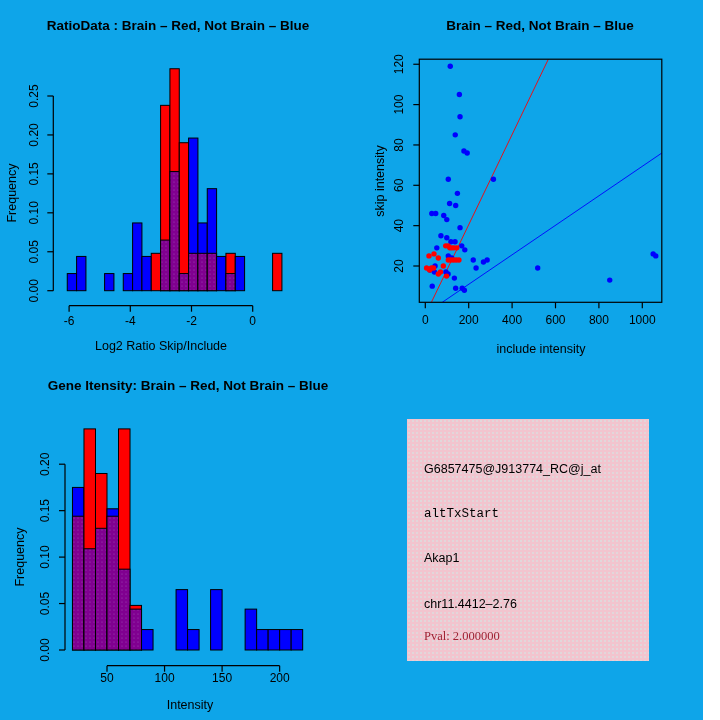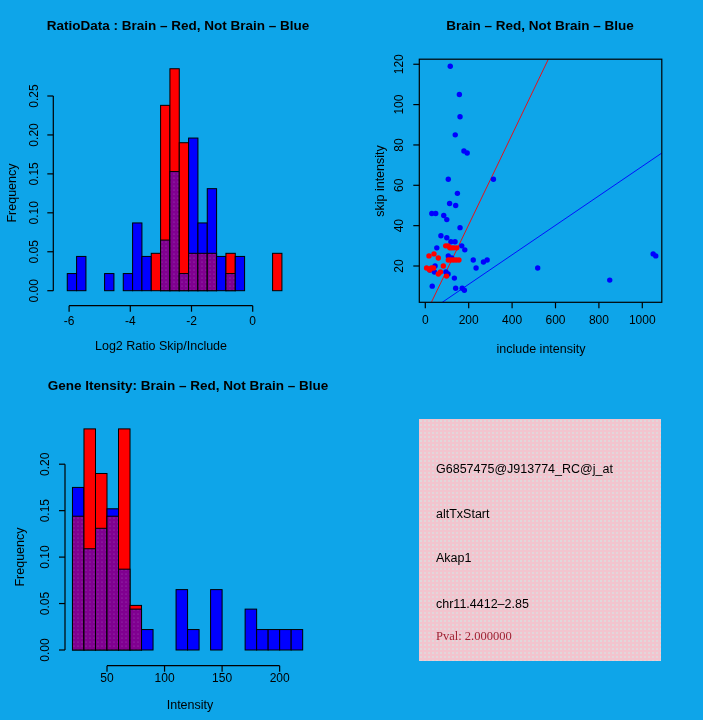--- a/index.html
+++ b/index.html
@@ -1,30 +1,30 @@
 <!DOCTYPE html>
 <html><head>
 <meta charset="utf-8">
 <style>
   html,body{margin:0;padding:0;background:#ffffff;}
   #canvas{position:relative;width:703px;height:720px;background:#0ea5e9;overflow:hidden;
           font-family:"Liberation Sans",sans-serif;}
   .panel{position:absolute;width:360px;height:360px;}
-  #p1{left:0;top:0;} #p2{left:360px;top:0;} #p3{left:8px;top:360px;} #p4{left:360px;top:360px;}
+  #p1{left:0;top:0;} #p2{left:360px;top:0;} #p3{left:8px;top:360px;} #p4{left:348px;top:360px;}
   svg{display:block;}
   svg text{font-family:"Liberation Sans",sans-serif;fill:#000;}
   .title-t{font-size:13.5px;font-weight:bold;}
   .tick-t{font-size:12px;}
   .lab-t{font-size:12.5px;}
   .info-box{position:absolute;left:59px;top:59px;width:242px;height:242px;
     background-color:#f2c4ce;
     background-image:radial-gradient(#e2d6da 0.8px, rgba(0,0,0,0) 0.9px);
     background-size:4px 4px;}
   .info-line{position:absolute;left:17px;font-size:12.5px;color:#000;white-space:nowrap;}
-  .il-0{top:43px;} .il-1{top:88px;} .il-2{top:132px;} .il-3{top:178px;}
+  .il-0{top:43px;} .il-1{top:88px;font-family:Liberation Mono, monospace;} .il-2{top:132px;} .il-3{top:178px;}
   .il-4{top:210px;color:#9e2233;font-family:Liberation Serif, serif;}
 </style>
 </head>
 <body>
 
 <div id="canvas">
   <div class="panel" id="p1">
     <svg id="svg-hist1" width="360" height="360" viewBox="0 0 360 360">
         <defs>
           <pattern id="pd1" width="4" height="4" patternUnits="userSpaceOnUse">
@@ -239,17 +239,17 @@
         <rect x="260.14" y="269.562" width="11.51" height="20.438" fill="#0000ff" stroke="#000000" stroke-width="1"></rect>
         <rect x="271.65" y="269.562" width="11.51" height="20.438" fill="#0000ff" stroke="#000000" stroke-width="1"></rect>
         <rect x="283.15999999999997" y="269.562" width="11.51" height="20.438" fill="#0000ff" stroke="#000000" stroke-width="1"></rect>
       </svg>
   </div>
   <div class="panel" id="p4">
     <div class="info-box">
       <div class="info-line il-0">G6857475@J913774_RC@j_at</div>
       <div class="info-line il-1">altTxStart</div>
       <div class="info-line il-2">Akap1</div>
-      <div class="info-line il-3">chr11.4412–2.85</div>
+      <div class="info-line il-3">chr11.4412–2.76</div>
       <div class="info-line il-4">Pval: 2.000000</div>
     </div>
   </div>
 </div>
 
 </body></html>

